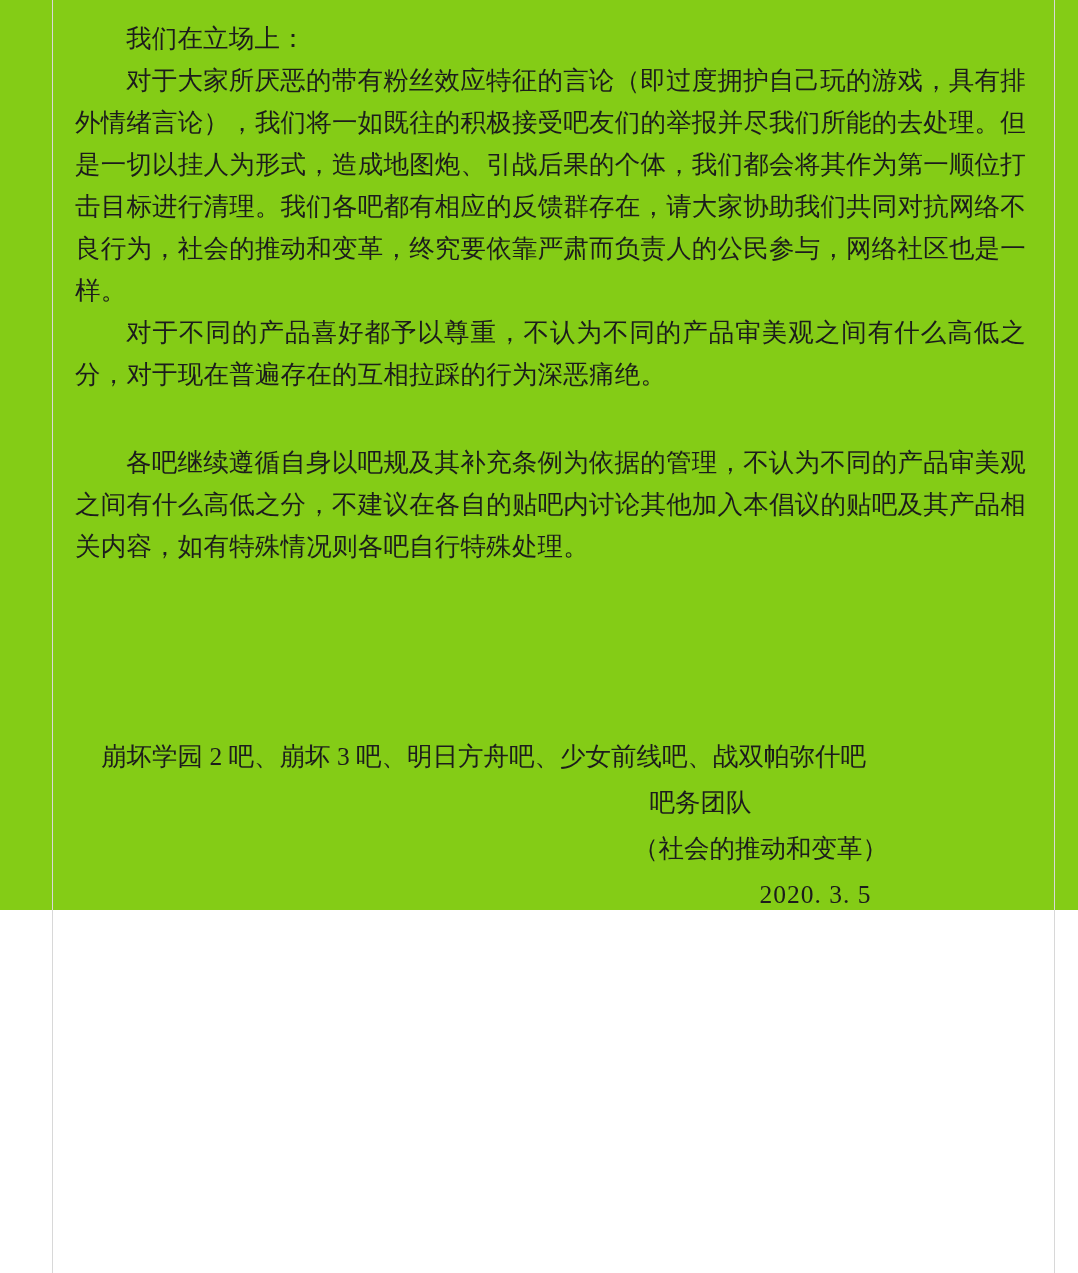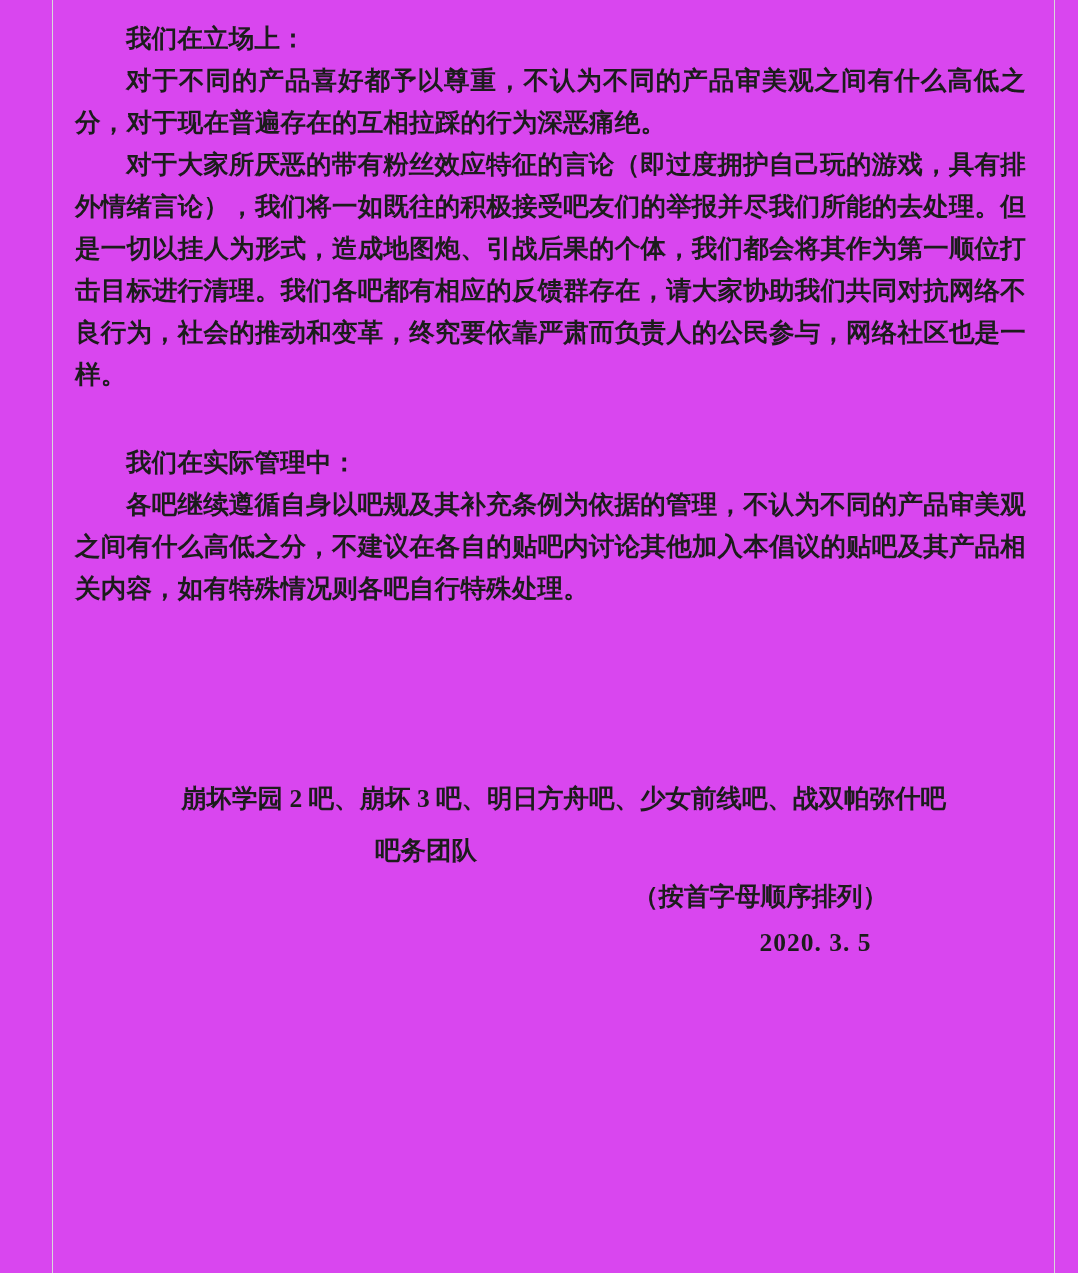--- a/index.html
+++ b/index.html
@@ -11,24 +11,23 @@
     width: 1078px;
     height: 1273px;
     font-family: "Liberation Serif", "DejaVu Serif", serif;
     color: #1a1a1a;
     overflow: hidden;
     position: relative;
   }
   .page {
     position: relative;
     width: 1078px;
-    height: 1273px;
+    height: 910px;
     box-sizing: border-box;
-    background: #d946ef;
-    font-weight: bold;
+    background: #84cc16;
   }
   
   .edge-left {
     position: absolute;
     left: 52px;
     top: 0;
     width: 1px;
     height: 1273px;
     background: #d8d8d8;
   }
@@ -63,26 +62,26 @@
   }
   .gap-md { height: 46px; }
   .gap-lg { height: 92px; }
   .sign-block {
     margin-top: 74px;
     font-size: 25.5px;
     line-height: 46px;
     color: #1c1c1c;
   }
   .sign-orgs {
-    text-align: center;
+    text-align: left;
     padding-left: 26px;
   }
   .sign-team {
+    text-align: center;
     padding-left: 300px;
-    margin-top: 6px;
   }
   .sign-note {
     text-align: center;
     padding-left: 420px;
   }
   .sign-date {
     text-align: center;
     padding-left: 530px;
     font-family: "Liberation Serif", "DejaVu Serif", serif;
     letter-spacing: 1px;
@@ -91,32 +90,31 @@
 </head>
 <body>
 
 <div class="page">
   <div class="edge-left"></div>
   <div class="edge-right"></div>
 
   <div class="content">
 
     <p class="indent">我们在立场上：</p>
+    <p class="indent">对于大家所厌恶的带有粉丝效应特征的言论（即过度拥护自己玩的游戏，具有排外情绪言论），我们将一如既往的积极接受吧友们的举报并尽我们所能的去处理。但是一切以挂人为形式，造成地图炮、引战后果的个体，我们都会将其作为第一顺位打击目标进行清理。我们各吧都有相应的反馈群存在，请大家协助我们共同对抗网络不良行为，社会的推动和变革，终究要依靠严肃而负责人的公民参与，网络社区也是一样。</p>
     <p class="indent">对于不同的产品喜好都予以尊重，不认为不同的产品审美观之间有什么高低之分，对于现在普遍存在的互相拉踩的行为深恶痛绝。</p>
-    <p class="indent">对于大家所厌恶的带有粉丝效应特征的言论（即过度拥护自己玩的游戏，具有排外情绪言论），我们将一如既往的积极接受吧友们的举报并尽我们所能的去处理。但是一切以挂人为形式，造成地图炮、引战后果的个体，我们都会将其作为第一顺位打击目标进行清理。我们各吧都有相应的反馈群存在，请大家协助我们共同对抗网络不良行为，社会的推动和变革，终究要依靠严肃而负责人的公民参与，网络社区也是一样。</p>
 
     <div class="gap-md"></div>
 
-    <p class="indent">我们在实际管理中：</p>
     <p class="indent">各吧继续遵循自身以吧规及其补充条例为依据的管理，不认为不同的产品审美观之间有什么高低之分，不建议在各自的贴吧内讨论其他加入本倡议的贴吧及其产品相关内容，如有特殊情况则各吧自行特殊处理。</p>
 
     <div class="gap-lg"></div>
 
 
     <div class="sign-block">
       <div class="sign-orgs">崩坏学园 2 吧、崩坏 3 吧、明日方舟吧、少女前线吧、战双帕弥什吧</div>
       <div class="sign-team">吧务团队</div>
-      <div class="sign-note">（按首字母顺序排列）</div>
+      <div class="sign-note">（社会的推动和变革）</div>
       <div class="sign-date">2020. 3. 5</div>
     </div>
 
   </div>
 </div>
 
 </body></html>

